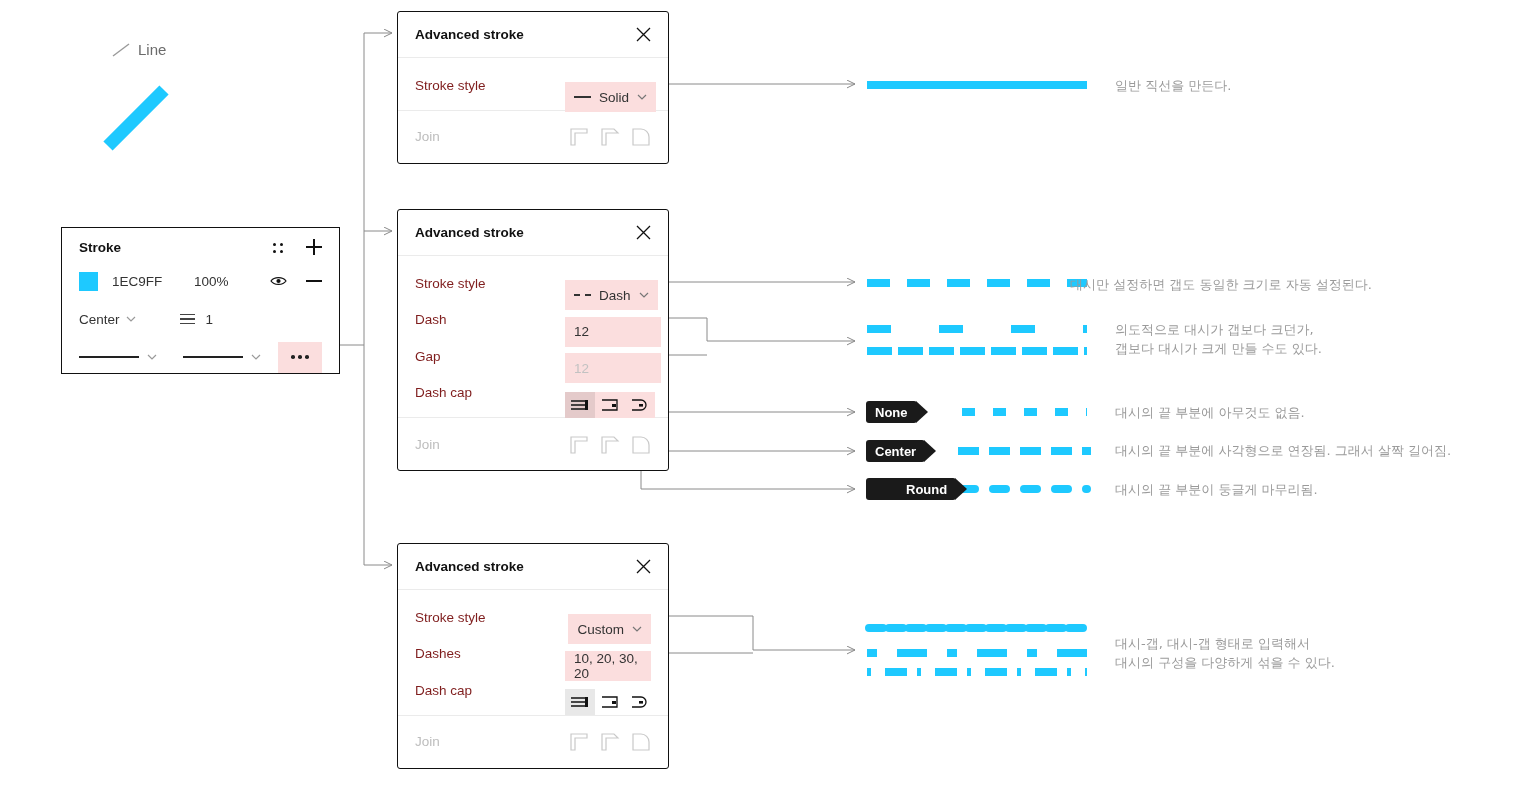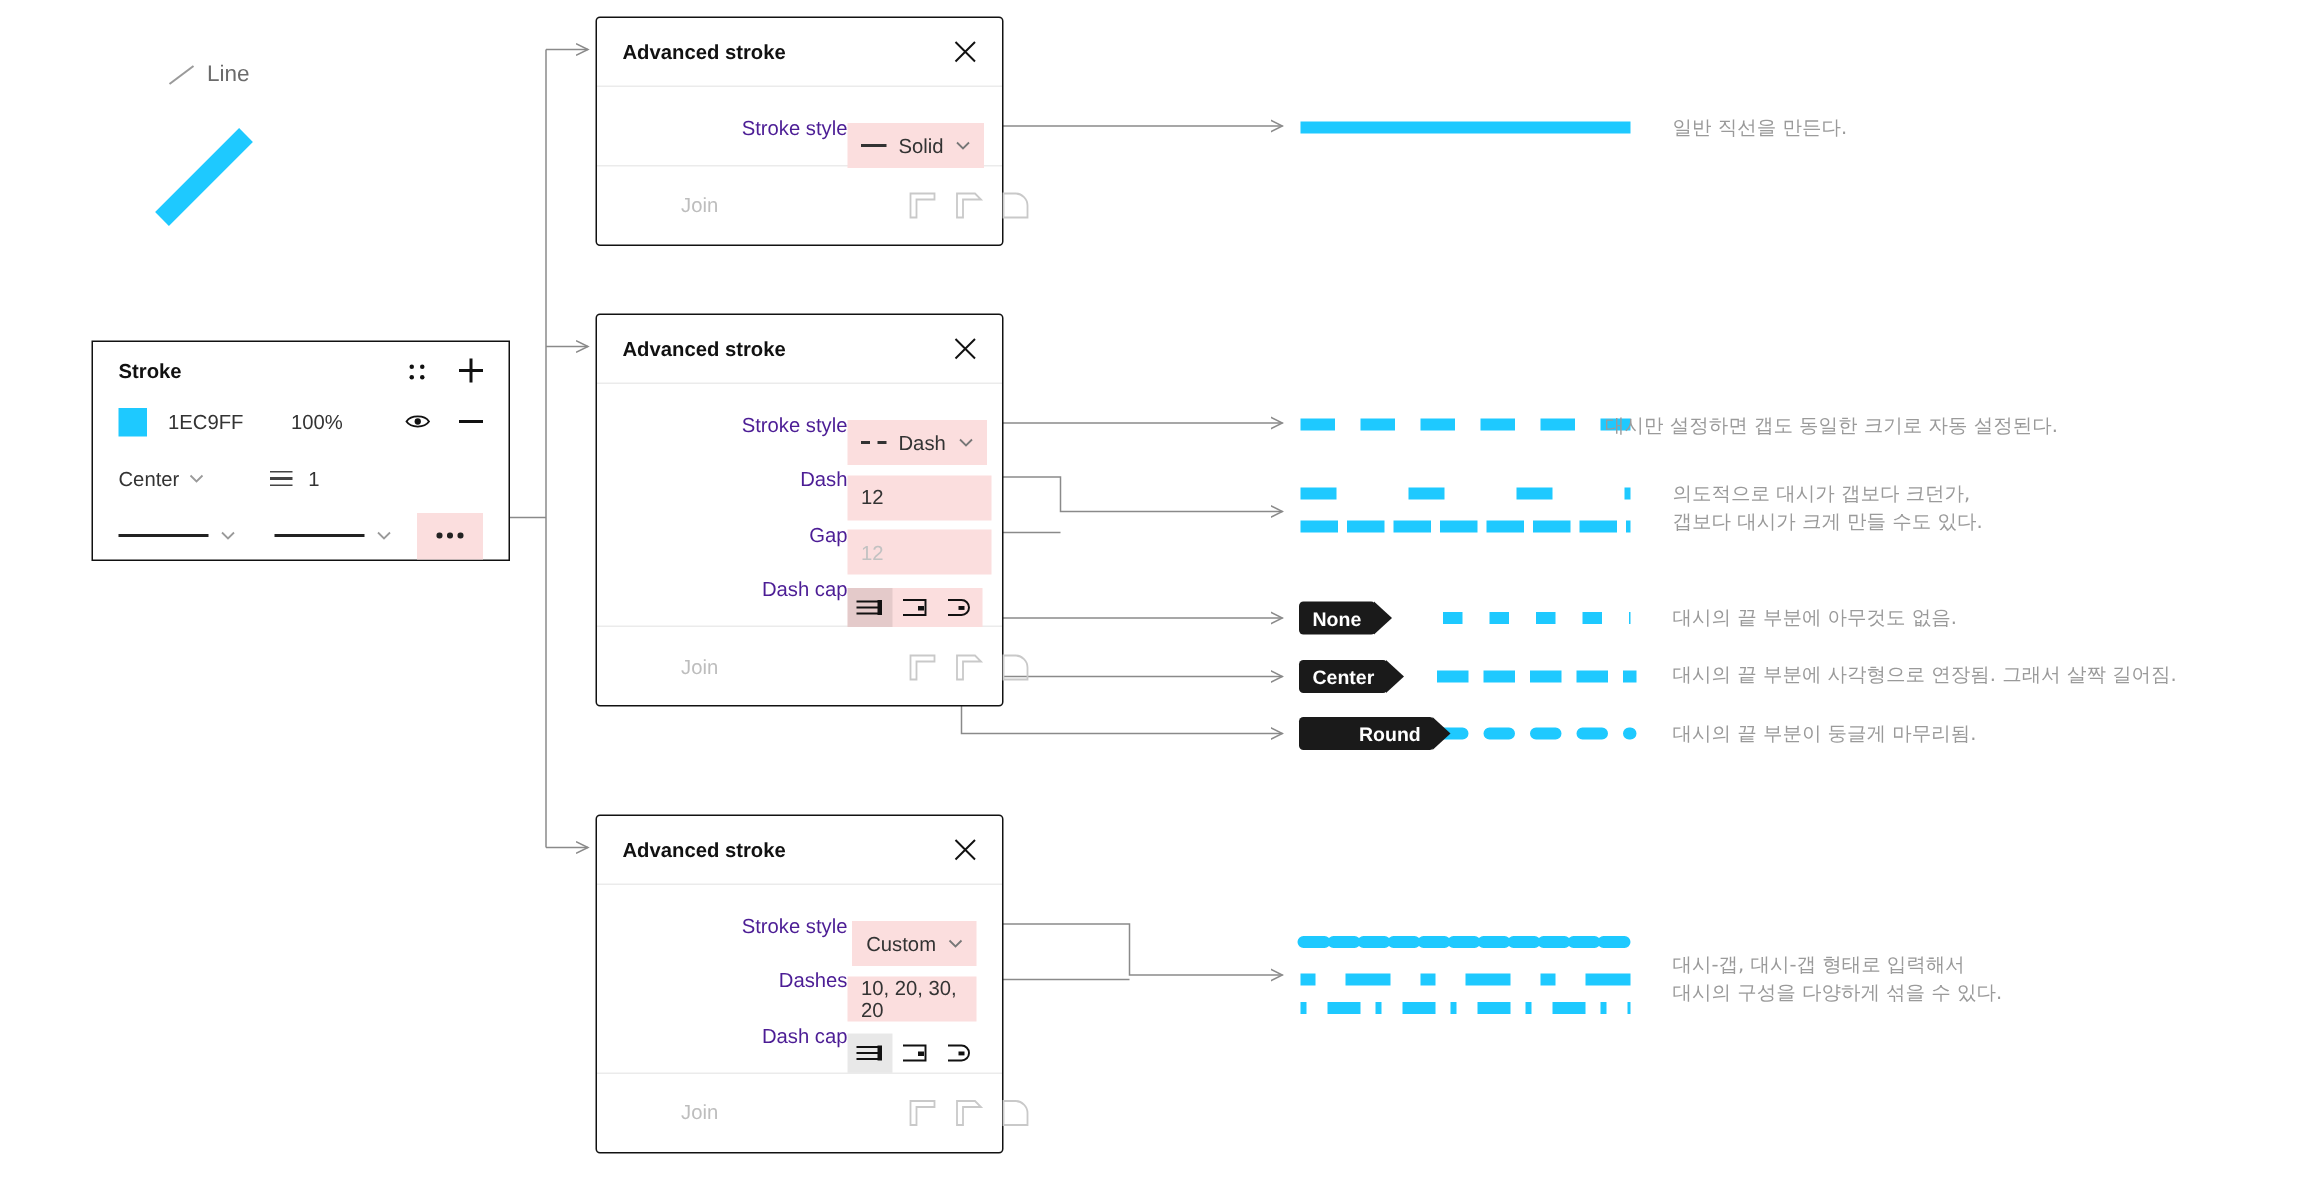--- a/index.html
+++ b/index.html
@@ -50,31 +50,31 @@
   .card{
     width:272px;background:#fff;border:1px solid #111;box-sizing:border-box;
     border-radius:3px;
   }
   .card-head{height:45px;display:flex;align-items:center;
     padding:0 17px;justify-content:space-between;border-bottom:1px solid #ebebeb;}
   .card-title{font-size:13.5px;font-weight:bold;color:#111;}
   .xicon{width:15px;height:15px;display:block;cursor:pointer;}
   .card-body{padding:9px 0 6px 0;}
   .crow{height:36.5px;display:flex;align-items:center;padding:0 17px;}
-  .clabel{font-size:13.5px;color:#4c1d95;flex:0 0 150px;text-align:right;}
+  .clabel{font-size:13.5px;color:#7f1d1d;flex:0 0 150px;}
   .cval{flex:1;display:flex;align-items:center;justify-content:flex-end;margin-top:24px;}
   .pillpink{background:#FBDEDE;}
   .val-box{height:30px;display:flex;align-items:center;padding:0 9px;box-sizing:border-box;}
   .val-txt{font-size:13.5px;color:#333;}
   .val-txt.dim{color:#c2c2c2;}
   .dashprev{display:inline-block;width:17px;height:0;border-top:2px solid #333;margin-right:8px;}
   .dashprev.dd{border-top-style:dashed;}
   .card-foot{border-top:1px solid #ebebeb;height:52px;display:flex;
     align-items:center;padding:0 17px;}
-  .foot-label{font-size:13.5px;color:#bdbdbd;flex:0 0 150px;margin-left:39px;}
+  .foot-label{font-size:13.5px;color:#bdbdbd;flex:0 0 150px;}
   .foot-icons{flex:1;display:flex;align-items:center;justify-content:flex-end;gap:10px;}
   .capset{display:flex;align-items:center;}
   .capbtn{width:30px;height:26px;display:flex;align-items:center;justify-content:center;}
   .capbtn.sel{background:rgba(0,0,0,0.09);}
   .ann{position:absolute;font-size:13px;color:#9a9a9a;line-height:19px;
        font-family:"DejaVu Sans","Liberation Sans",sans-serif;white-space:pre;}
   .badge{position:absolute;height:22px;background:#1a1a1a;color:#fff;
     font-size:13px;border-radius:3px;display:flex;align-items:center;
     padding:0 9px;box-sizing:border-box;font-weight:600;}
   .badge .tail{position:absolute;right:-11px;top:0;width:0;height:0;

